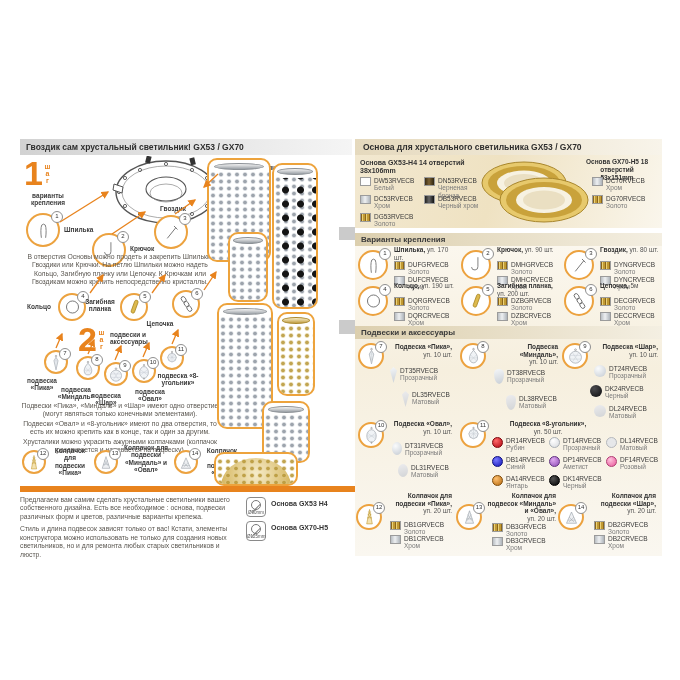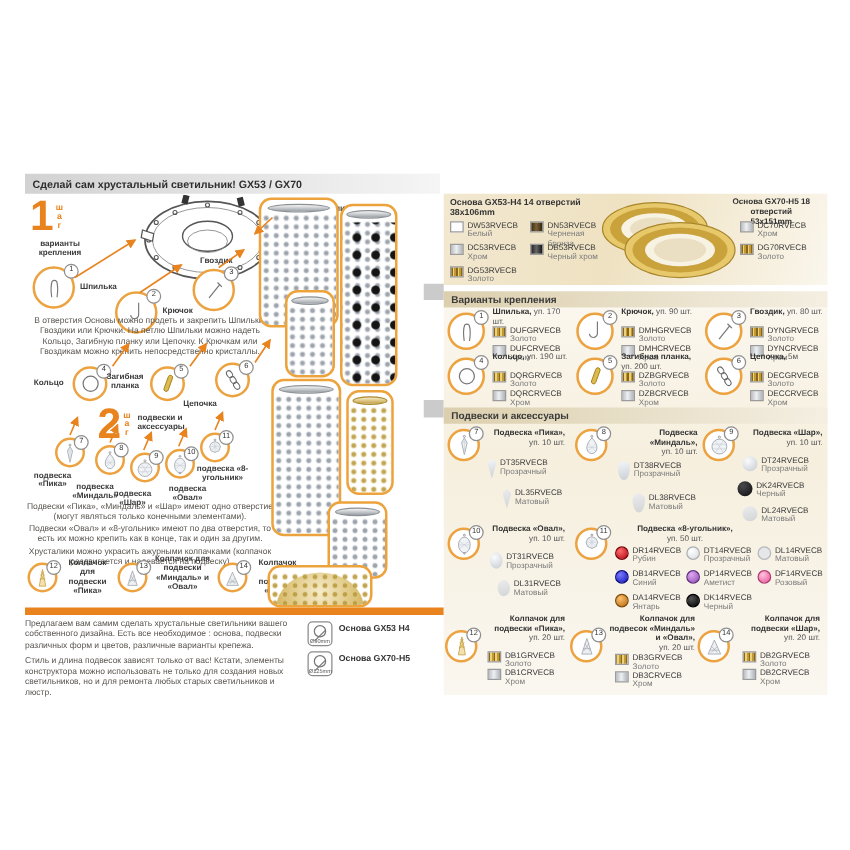--- a/index.html
+++ b/index.html
@@ -132,21 +132,21 @@
       </symbol>
     <symbol id="ic-cap3" viewBox="0 0 24 28">
         <path d="M12 6 L20 24 H4 Z" fill="#EDEFF2" stroke="#99A0A8"></path>
         <path d="M8 14 L16 22 M16 14 L8 22 M6 19 H18" stroke="#99A0A8" stroke-width=".7"></path>
       </symbol>
   </defs>
 </svg>
 
 <div class="page">
 
-  <div class="hband lband" style="left:20px;top:139px;width:332px">Сделай сам хрустальный светильник! GX53 / GX70</div>
+  <div class="hband lband" style="left:20px;top:139px;width:332px">Гвоздик сам хрустальный светильник! GX53 / GX70</div>
 
   <div class="stepnum" style="left:24px;top:158px">1</div>
   <div class="stepword" style="left:44px;top:163px;height:28px">шаг</div>
   <div class="lbl" style="left:20px;top:192px;width:56px">варианты крепления</div>
 
   <div class="abs" style="left:112px;top:156px;width:108px;height:72px">
     <svg viewBox="0 0 108 72" width="108" height="72">
       <ellipse cx="54" cy="36" rx="50" ry="31" fill="#fff" stroke="#555" stroke-width="1.4"></ellipse>
       <ellipse cx="54" cy="36" rx="44" ry="26" fill="none" stroke="#888" stroke-width=".7"></ellipse>
       <ellipse cx="54" cy="33" rx="20" ry="12" fill="none" stroke="#555" stroke-width="1.1"></ellipse>
@@ -357,20 +357,21 @@
         <line x1="95" y1="230" x2="101" y2="216"></line>
         <line x1="123" y1="227" x2="129" y2="213"></line>
         <line x1="152" y1="214" x2="158" y2="200"></line>
       </g>
     </svg>
   </div>
 
   <div class="artifact" style="left:339px;top:227px;width:16px;height:13px"></div>
   <div class="artifact" style="left:339px;top:320px;width:16px;height:14px"></div>
 
+  <div class="hband rband" style="left:355px;top:139px;width:307px;padding-left:8px">Основа для хрустального светильника GX53 / GX70</div>
 
   <div class="topblock" style="left:355px;top:155px;width:307px;height:73px"></div>
   <div class="wash" style="left:355px;top:246px;width:307px;height:310px"></div>
 
   <div class="bt" style="left:360px;top:159px;width:130px">
     <span>Основа GX53-H4 14 отверстий</span><br>
     <span>38x106mm</span>
   </div>
   <div class="vr" style="left:360px;top:177px">
       <span class="sw white"></span>

